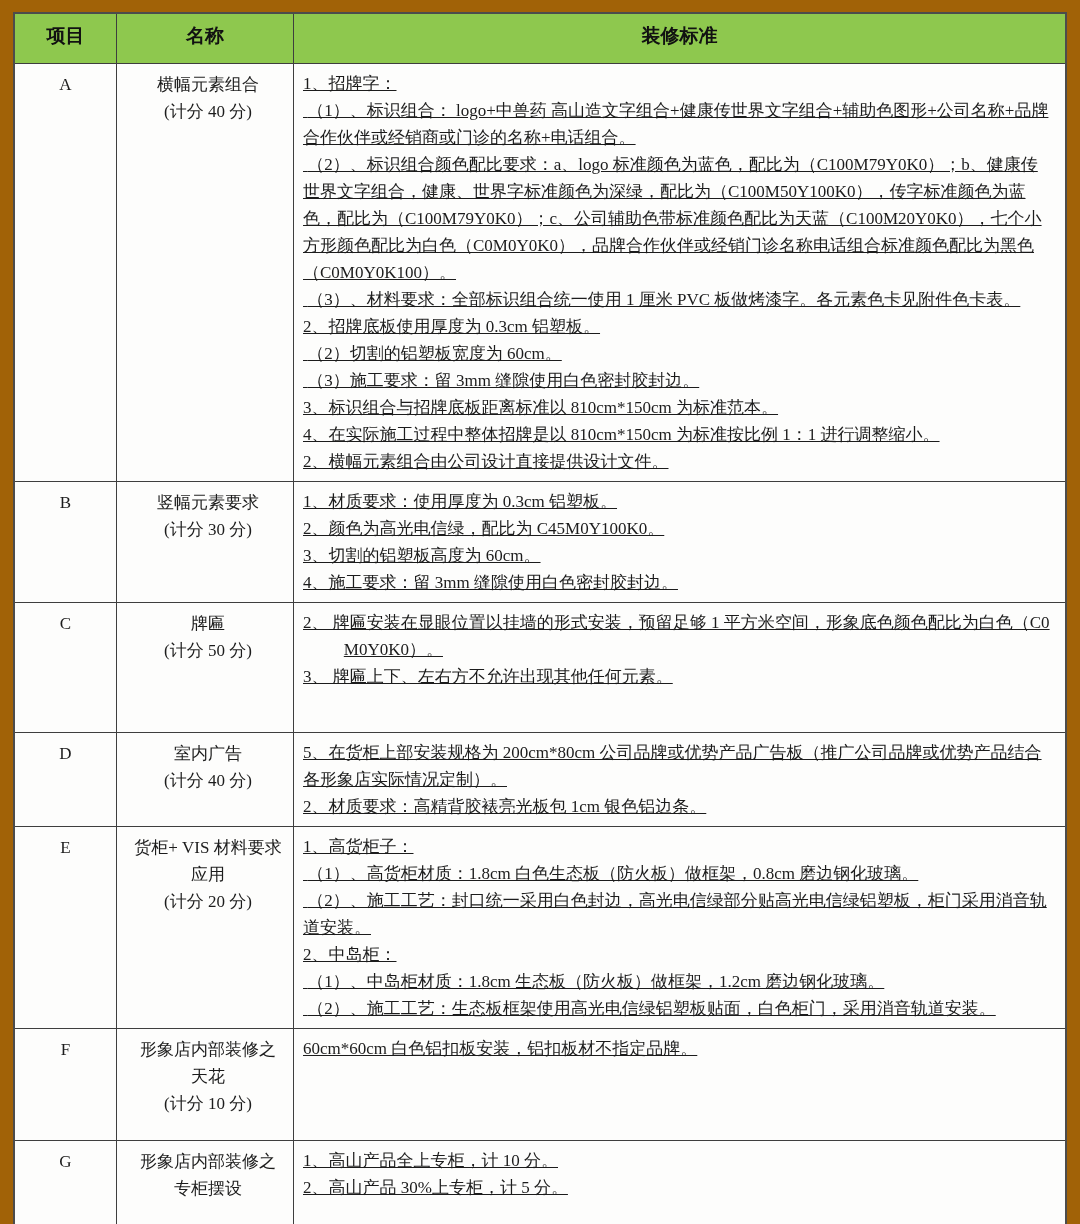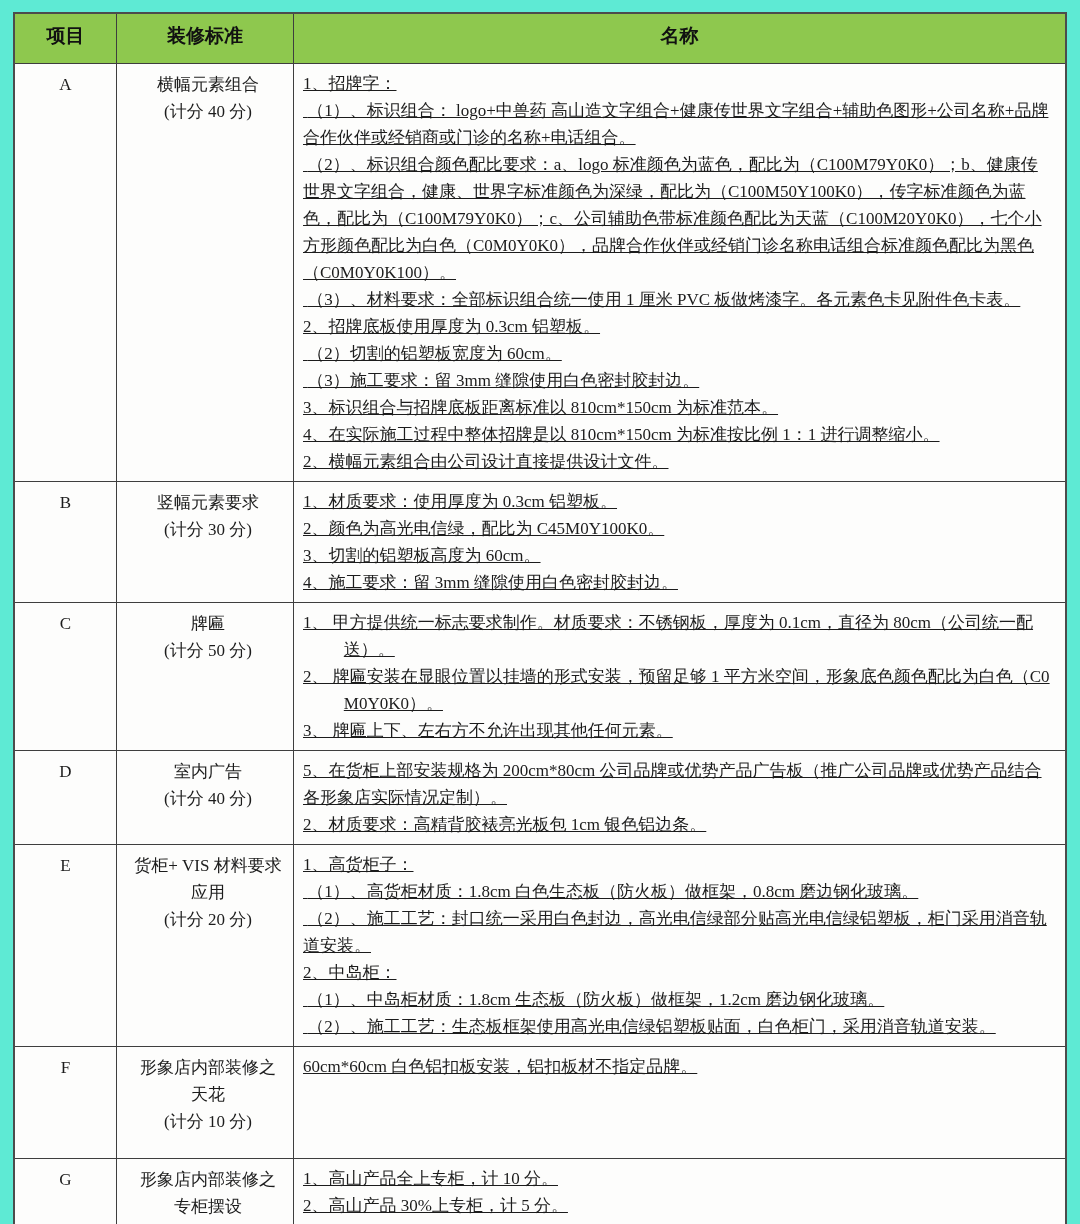--- a/index.html
+++ b/index.html
@@ -2,21 +2,21 @@
 <html><head>
 <meta charset="utf-8">
 <style>
   * { margin: 0; padding: 0; box-sizing: border-box; }
   html, body { background: #f5f4f2; }
   .page {
     position: relative;
     width: 1080px;
     height: 1224px;
     margin: 0 auto;
-    background: #5eead4;
+    background: #a16207;
     font-family: "Liberation Serif", "DejaVu Serif", serif;
     color: #1c1c1c;
     overflow: hidden;
   }
   .spec-table {
     position: absolute;
     left: 13px;
     top: 12px;
     width: 1054px;
     border: 2px solid #4c4c4c;
@@ -79,22 +79,22 @@
   
   .row-2 .cell-std p { padding-left: 2.4em; text-indent: -2.4em; }
 </style>
 </head>
 <body>
 
 <div class="page">
   <div class="spec-table">
     <div class="thead">
       <div class="hcell" style="background: rgb(142, 200, 78);">项目</div>
+      <div class="hcell" style="background: rgb(142, 200, 78);">名称</div>
       <div class="hcell" style="background: rgb(142, 200, 78);">装修标准</div>
-      <div class="hcell" style="background: rgb(142, 200, 78);">名称</div>
     </div>
     <div>
         <div class="trow row-0">
           <div class="cell cell-item">A</div>
           <div class="cell cell-name">
             <div>横幅元素组合</div>
             <div>(计分 40 分)</div>
           </div>
           <div class="cell cell-std">
             <p>1、招牌字：</p>
@@ -122,21 +122,20 @@
             <p>4、施工要求：留 3mm 缝隙使用白色密封胶封边。</p>
           </div>
         </div>
         <div class="trow row-2">
           <div class="cell cell-item">C</div>
           <div class="cell cell-name">
             <div>牌匾</div>
             <div>(计分 50 分)</div>
           </div>
           <div class="cell cell-std">
-            <p>1、 甲方提供统一标志要求制作。材质要求：不锈钢板，厚度为 0.1cm，直径为 80cm（公司统一配送）。</p>
             <p>2、 牌匾安装在显眼位置以挂墙的形式安装，预留足够 1 平方米空间，形象底色颜色配比为白色（C0M0Y0K0）。</p>
             <p>3、 牌匾上下、左右方不允许出现其他任何元素。</p>
           </div>
         </div>
         <div class="trow row-3">
           <div class="cell cell-item">D</div>
           <div class="cell cell-name">
             <div>室内广告</div>
             <div>(计分 40 分)</div>
           </div>

